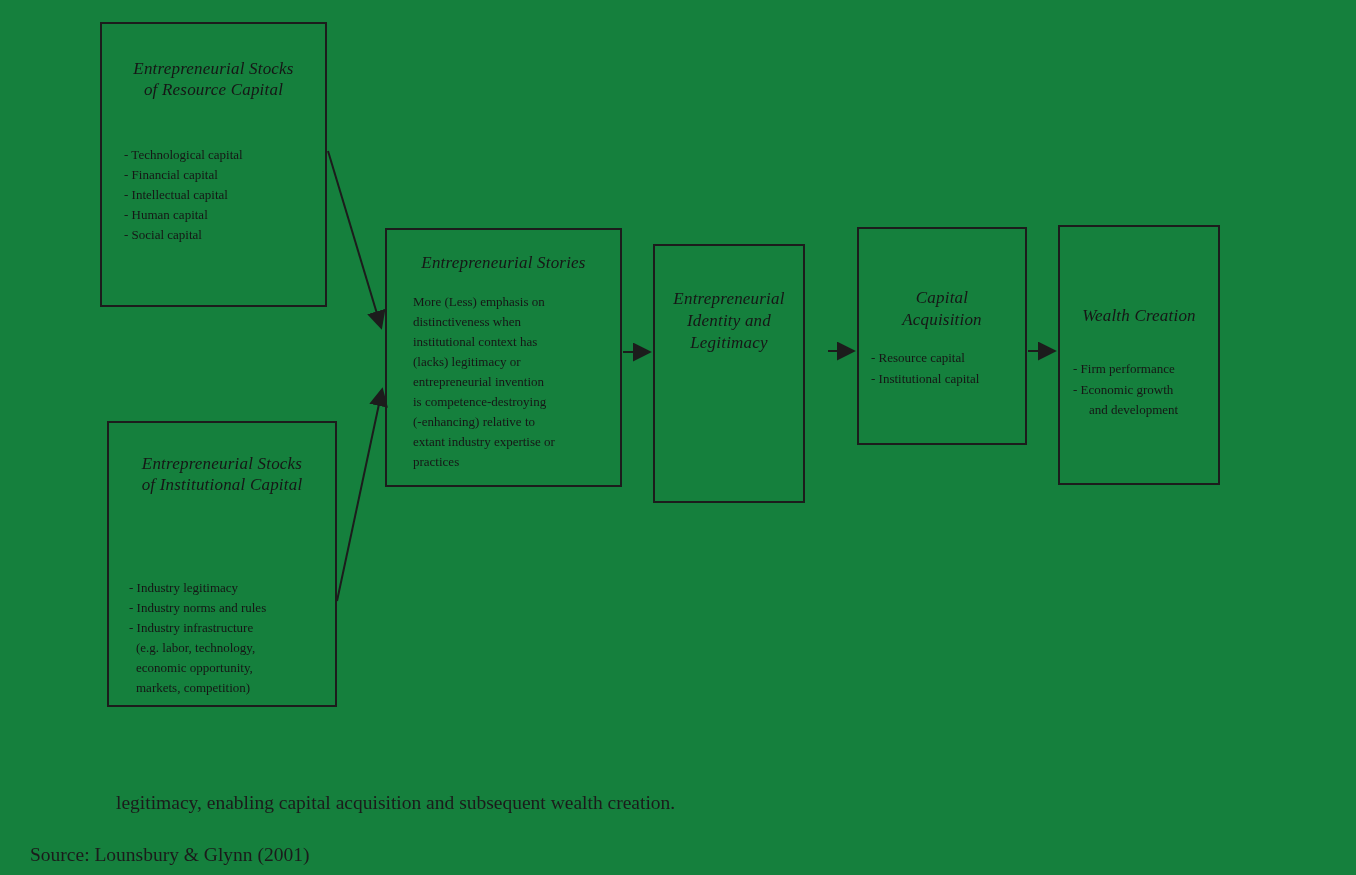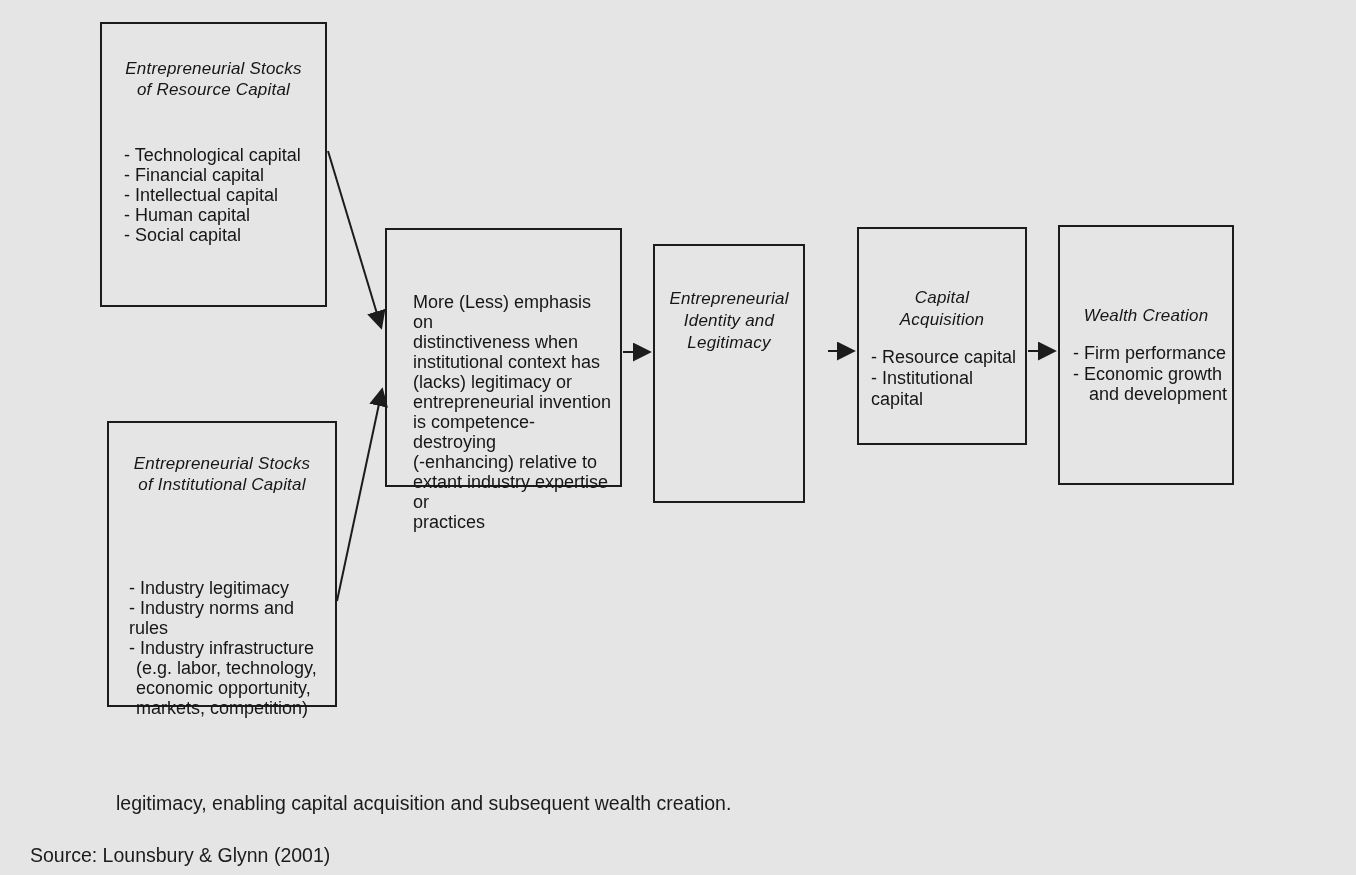--- a/index.html
+++ b/index.html
@@ -1,32 +1,32 @@
 <!DOCTYPE html>
 <html><head>
 <meta charset="utf-8">
 <style>
   html,body { margin:0; padding:0; background:#ffffff; }
   .canvas {
     position:relative; width:1356px; height:875px;
-    background:#e5e5e5; color:#161616;
-    font-family:Liberation Sans, sans-serif;
+    background:#15803d; color:#161616;
+    font-family:Liberation Serif, serif;
     overflow:hidden;
   }
   .arrows { position:absolute; left:0; top:0; width:1356px; height:875px; }
   .box {
     position:absolute; box-sizing:border-box;
     border:2px solid #1c1c1c; background:transparent;
   }
   .box-title {
     position:absolute; left:0; right:0;
     font-style:italic; text-align:center;
     font-size:17px; line-height:21px; letter-spacing:0.2px;
   }
-  .box-body { position:absolute; font-size:18px; line-height:20px; }
+  .box-body { position:absolute; font-size:13px; line-height:20px; }
   .lh22 { line-height:22px; }
   .indent7  { padding-left:7px; }
   .indent16 { padding-left:16px; }
 
   
   .b-resource      { left:100px; top:22px;  width:227px; height:285px; }
   .b-resource .box-title { top:34px; }
   .b-resource .box-body  { left:22px; top:121px; }
 
   .b-institutional { left:107px; top:421px; width:230px; height:286px; }
@@ -38,23 +38,23 @@
   .b-stories .box-body  { left:26px; top:62px; right:8px; }
 
   .b-identity      { left:653px; top:244px; width:152px; height:259px; }
   .b-identity .box-title { top:42px; }
   .b-identity .box-body  { left:34px; top:136px; line-height:22px; }
 
   .b-capital       { left:857px; top:227px; width:170px; height:218px; }
   .b-capital .box-title { top:58px; }
   .b-capital .box-body  { left:12px; top:118px; line-height:21px; }
 
-  .b-wealth        { left:1058px; top:225px; width:176px; height:260px; }
+  .b-wealth        { left:1058px; top:225px; width:162px; height:260px; }
   .b-wealth .box-title { top:78px; }
-  .b-wealth .box-body  { left:13px; top:116px; line-height:20.5px; }
+  .b-wealth .box-body  { left:13px; top:132px; line-height:20.5px; }
 
   
   .note-line {
     position:absolute; font-size:19.5px; line-height:26px;
     white-space:nowrap; color:#1b1b1b;
   }
   .note-1 { left:44px;  top:760px; }
   .note-2 { left:116px; top:790px; }
   .note-3 { left:30px;  top:800px;margin-top:42px; }
   .note-label { font-style:italic; }
@@ -102,20 +102,23 @@
       <div>- Industry legitimacy</div>
       <div>- Industry norms and rules</div>
       <div>- Industry infrastructure</div>
       <div class="indent7">(e.g. labor, technology,</div>
       <div class="indent7">economic opportunity,</div>
       <div class="indent7">markets, competition)</div>
     </div>
   </div>
 
   <div class="box b-stories">
+    <div class="box-title">
+      <div>Entrepreneurial Stories</div>
+    </div>
     <div class="box-body">
       <div>More (Less) emphasis on</div>
       <div>distinctiveness when</div>
       <div>institutional context has</div>
       <div>(lacks) legitimacy or</div>
       <div>entrepreneurial invention</div>
       <div>is competence-destroying</div>
       <div>(-enhancing) relative to</div>
       <div>extant industry expertise or</div>
       <div>practices</div>

